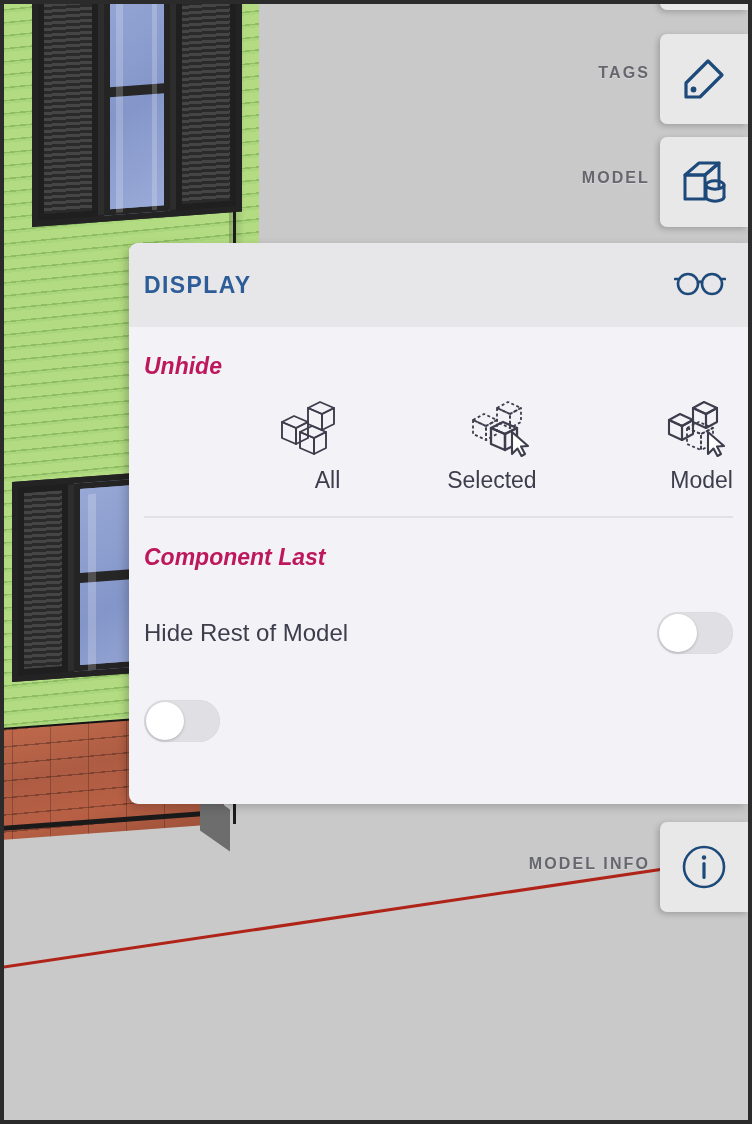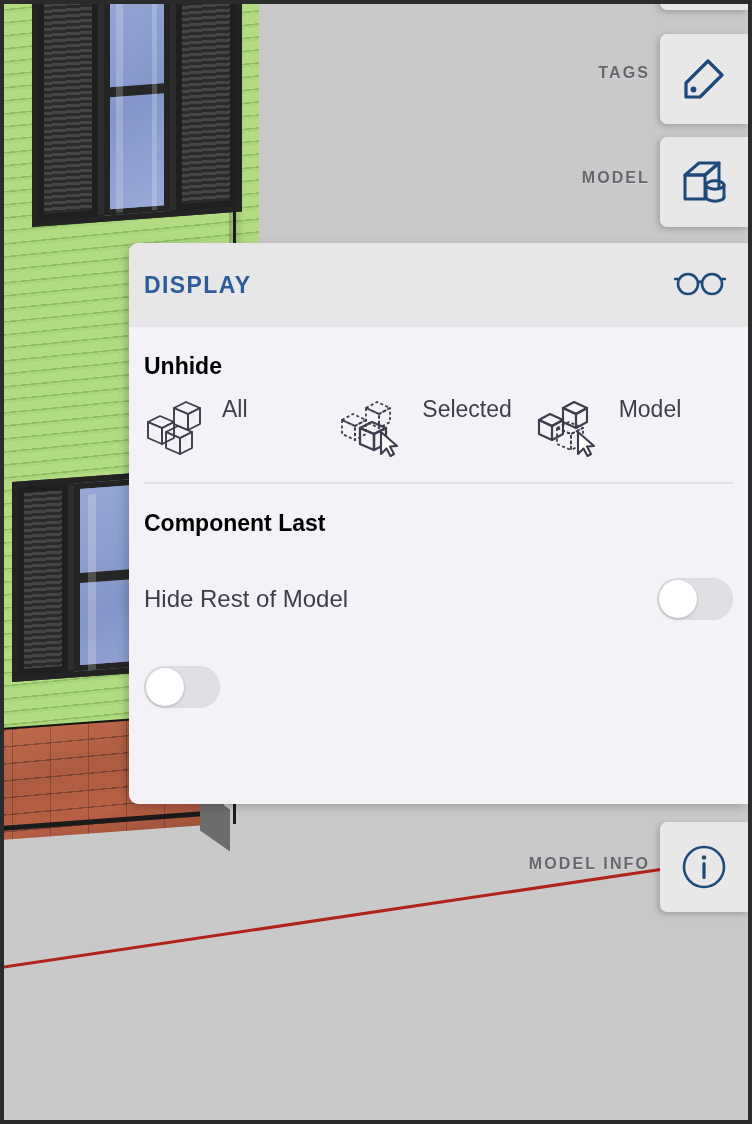--- a/index.html
+++ b/index.html
@@ -232,33 +232,35 @@
     font-size: 23px;
     font-weight: 700;
     letter-spacing: 1.4px;
     color: #2c5d99;
   }
   .panel-body { padding: 0 15px; }
 
   .section-title {
     font-size: 23px;
     font-weight: 700;
-    color: #000000;
+    color: #be185d;
     padding: 26px 0 0 0;
+    font-style: italic;
   }
 
   .unhide-row {
     display: flex;
     padding: 16px 0 22px 0;
   }
   .unhide-item {
     flex: 1;
     display: flex;
-    align-items: flex-start;
-    gap: 16px;
+    flex-direction: column;
+    align-items: flex-end;
+    gap: 7px;
     cursor: pointer;
   }
   .unhide-item .ic { height: 64px; display: flex; align-items: center; }
   .unhide-item .lbl {
     font-size: 23px;
     color: #3d3d4c;
   }
 
   .divider {
     height: 2px;

